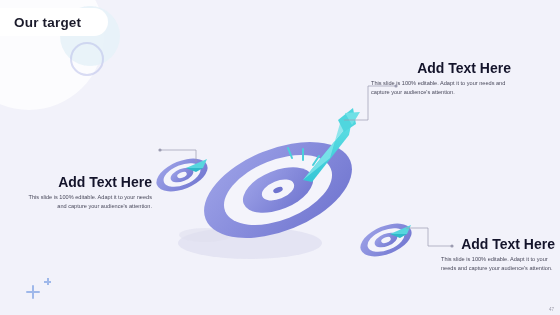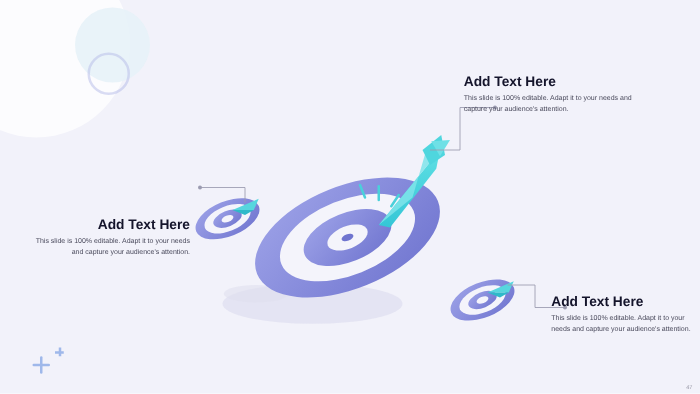--- a/index.html
+++ b/index.html
@@ -112,24 +112,25 @@
     position: absolute;
     left: 0;
     top: 0;
   }
   
   .callout {
     position: absolute;
     width: 150px;
   }
   .callout .c-title {
-    font-size: 11px;
+    font-size: 14px;
     font-weight: bold;
     color: #14142b;
     margin-bottom: 3px;
+    text-align: right;
   }
   .callout .c-body {
     font-size: 5.6px;
     line-height: 1.55;
     color: #4a4a5c;
   }
   #callout-left  { left: 22px;  top: 174px; width: 130px; text-align: right; }
   #callout-top   { left: 371px; top: 60px;  width: 140px; text-align: left; }
   #callout-bottom{ left: 441px; top: 236px; width: 114px; text-align: left; }
 
@@ -144,20 +145,23 @@
 </style>
 </head>
 <body>
 
 <div class="slide">
 
   <div class="deco-circle-a"></div>
   <div class="deco-circle-b"></div>
   <div class="deco-ring"></div>
 
+  <div class="title-bar">
+    <div class="title-text">Our target</div>
+  </div>
 
   <svg class="graphic" width="560" height="315" viewBox="0 0 560 315">
     <defs>
       <linearGradient id="gradRing" x1="0" y1="0" x2="1" y2="1">
         <stop offset="0%" stop-color="#9ea3e8"></stop>
         <stop offset="100%" stop-color="#6f74cf"></stop>
       </linearGradient>
       <linearGradient id="gradRingLight" x1="0" y1="0" x2="1" y2="1">
         <stop offset="0%" stop-color="#eceefb"></stop>
         <stop offset="100%" stop-color="#dcdef6"></stop>

